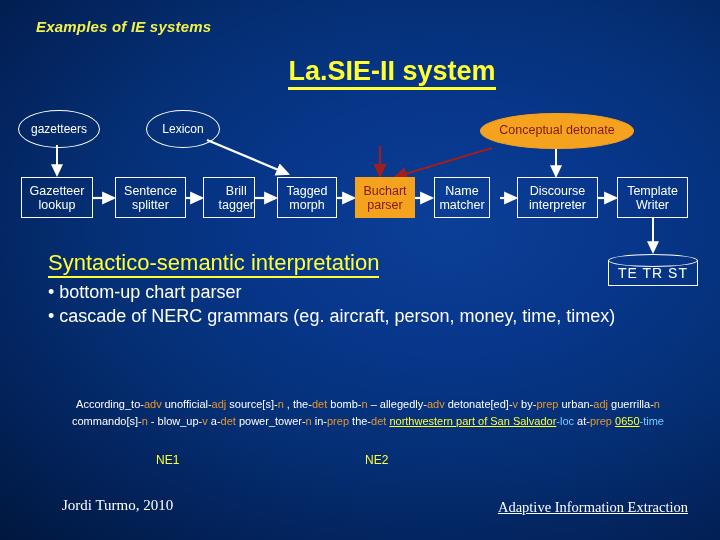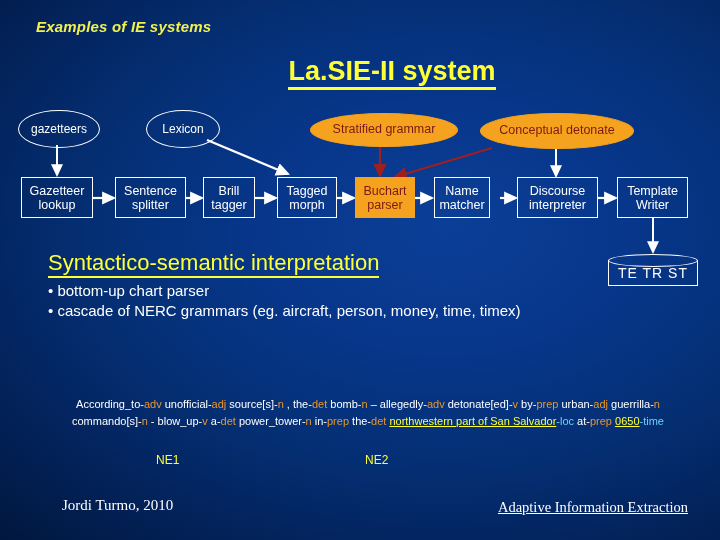--- a/index.html
+++ b/index.html
@@ -46,21 +46,21 @@
 
   
   svg.wires{position:absolute;left:0;top:0;width:720px;height:540px;pointer-events:none;}
 
   
   .sec-head{
     position:absolute;left:48px;top:250px;
     font-size:22px;color:#ffff33;white-space:nowrap;
   }
   .sec-head span{border-bottom:2px solid #ffff33;padding-bottom:1px;}
-  .bullets{position:absolute;left:48px;top:281px;color:#ffffff;font-size:15px;line-height:1.32;}
+  .bullets{position:absolute;left:48px;top:281px;color:#ffffff;font-size:18px;line-height:1.32;}
   .bullets div{white-space:nowrap;}
 
   
   .sample{
     position:absolute;left:58px;top:396px;width:620px;
     font-size:11px;line-height:1.52;color:#ffffff;text-align:center;
   }
   .pos{color:#e8962a;}
   .ne{color:#ffff33;text-decoration:underline;}
   .loc{color:#6fd0f5;}
@@ -134,40 +134,37 @@
 
     <line x1="653" y1="218" x2="653" y2="252" stroke="#ffffff" stroke-width="2" marker-end="url(#aw)"></line>
   </svg>
 
   <div class="ell open" style="left:18px;top:110px;width:80px;height:36px;">
     <span>gazetteers</span>
   </div>
   <div class="ell open" style="left:146px;top:110px;width:72px;height:36px;">
     <span>Lexicon</span>
   </div>
-  <div class="ell orange" style="left:310px;top:113px;width:146px;height:32px;">
-    <span>Stratified grammar</span>
-  </div>
   <div class="ell orange" style="left:480px;top:113px;width:152px;height:34px;">
     <span>Conceptual detonate</span>
   </div>
 
   <div class="bx" style="left:21px;top:177px;width:72px;height:41px;">
     <div>
       <div>Gazetteer</div>
       <div>lookup</div>
     </div>
   </div>
   <div class="bx" style="left:115px;top:177px;width:71px;height:41px;">
     <div>
       <div>Sentence</div>
       <div>splitter</div>
     </div>
   </div>
-  <div class="bx" style="left:203px;top:177px;width:52px;height:41px;">
+  <div class="bx" style="left:203px;top:177px;width:52px;height:41px;justify-content:flex-end;">
     <div>
       <div>Brill</div>
       <div>tagger</div>
     </div>
   </div>
   <div class="bx" style="left:277px;top:177px;width:60px;height:41px;">
     <div>
       <div>Tagged</div>
       <div>morph</div>
     </div>

